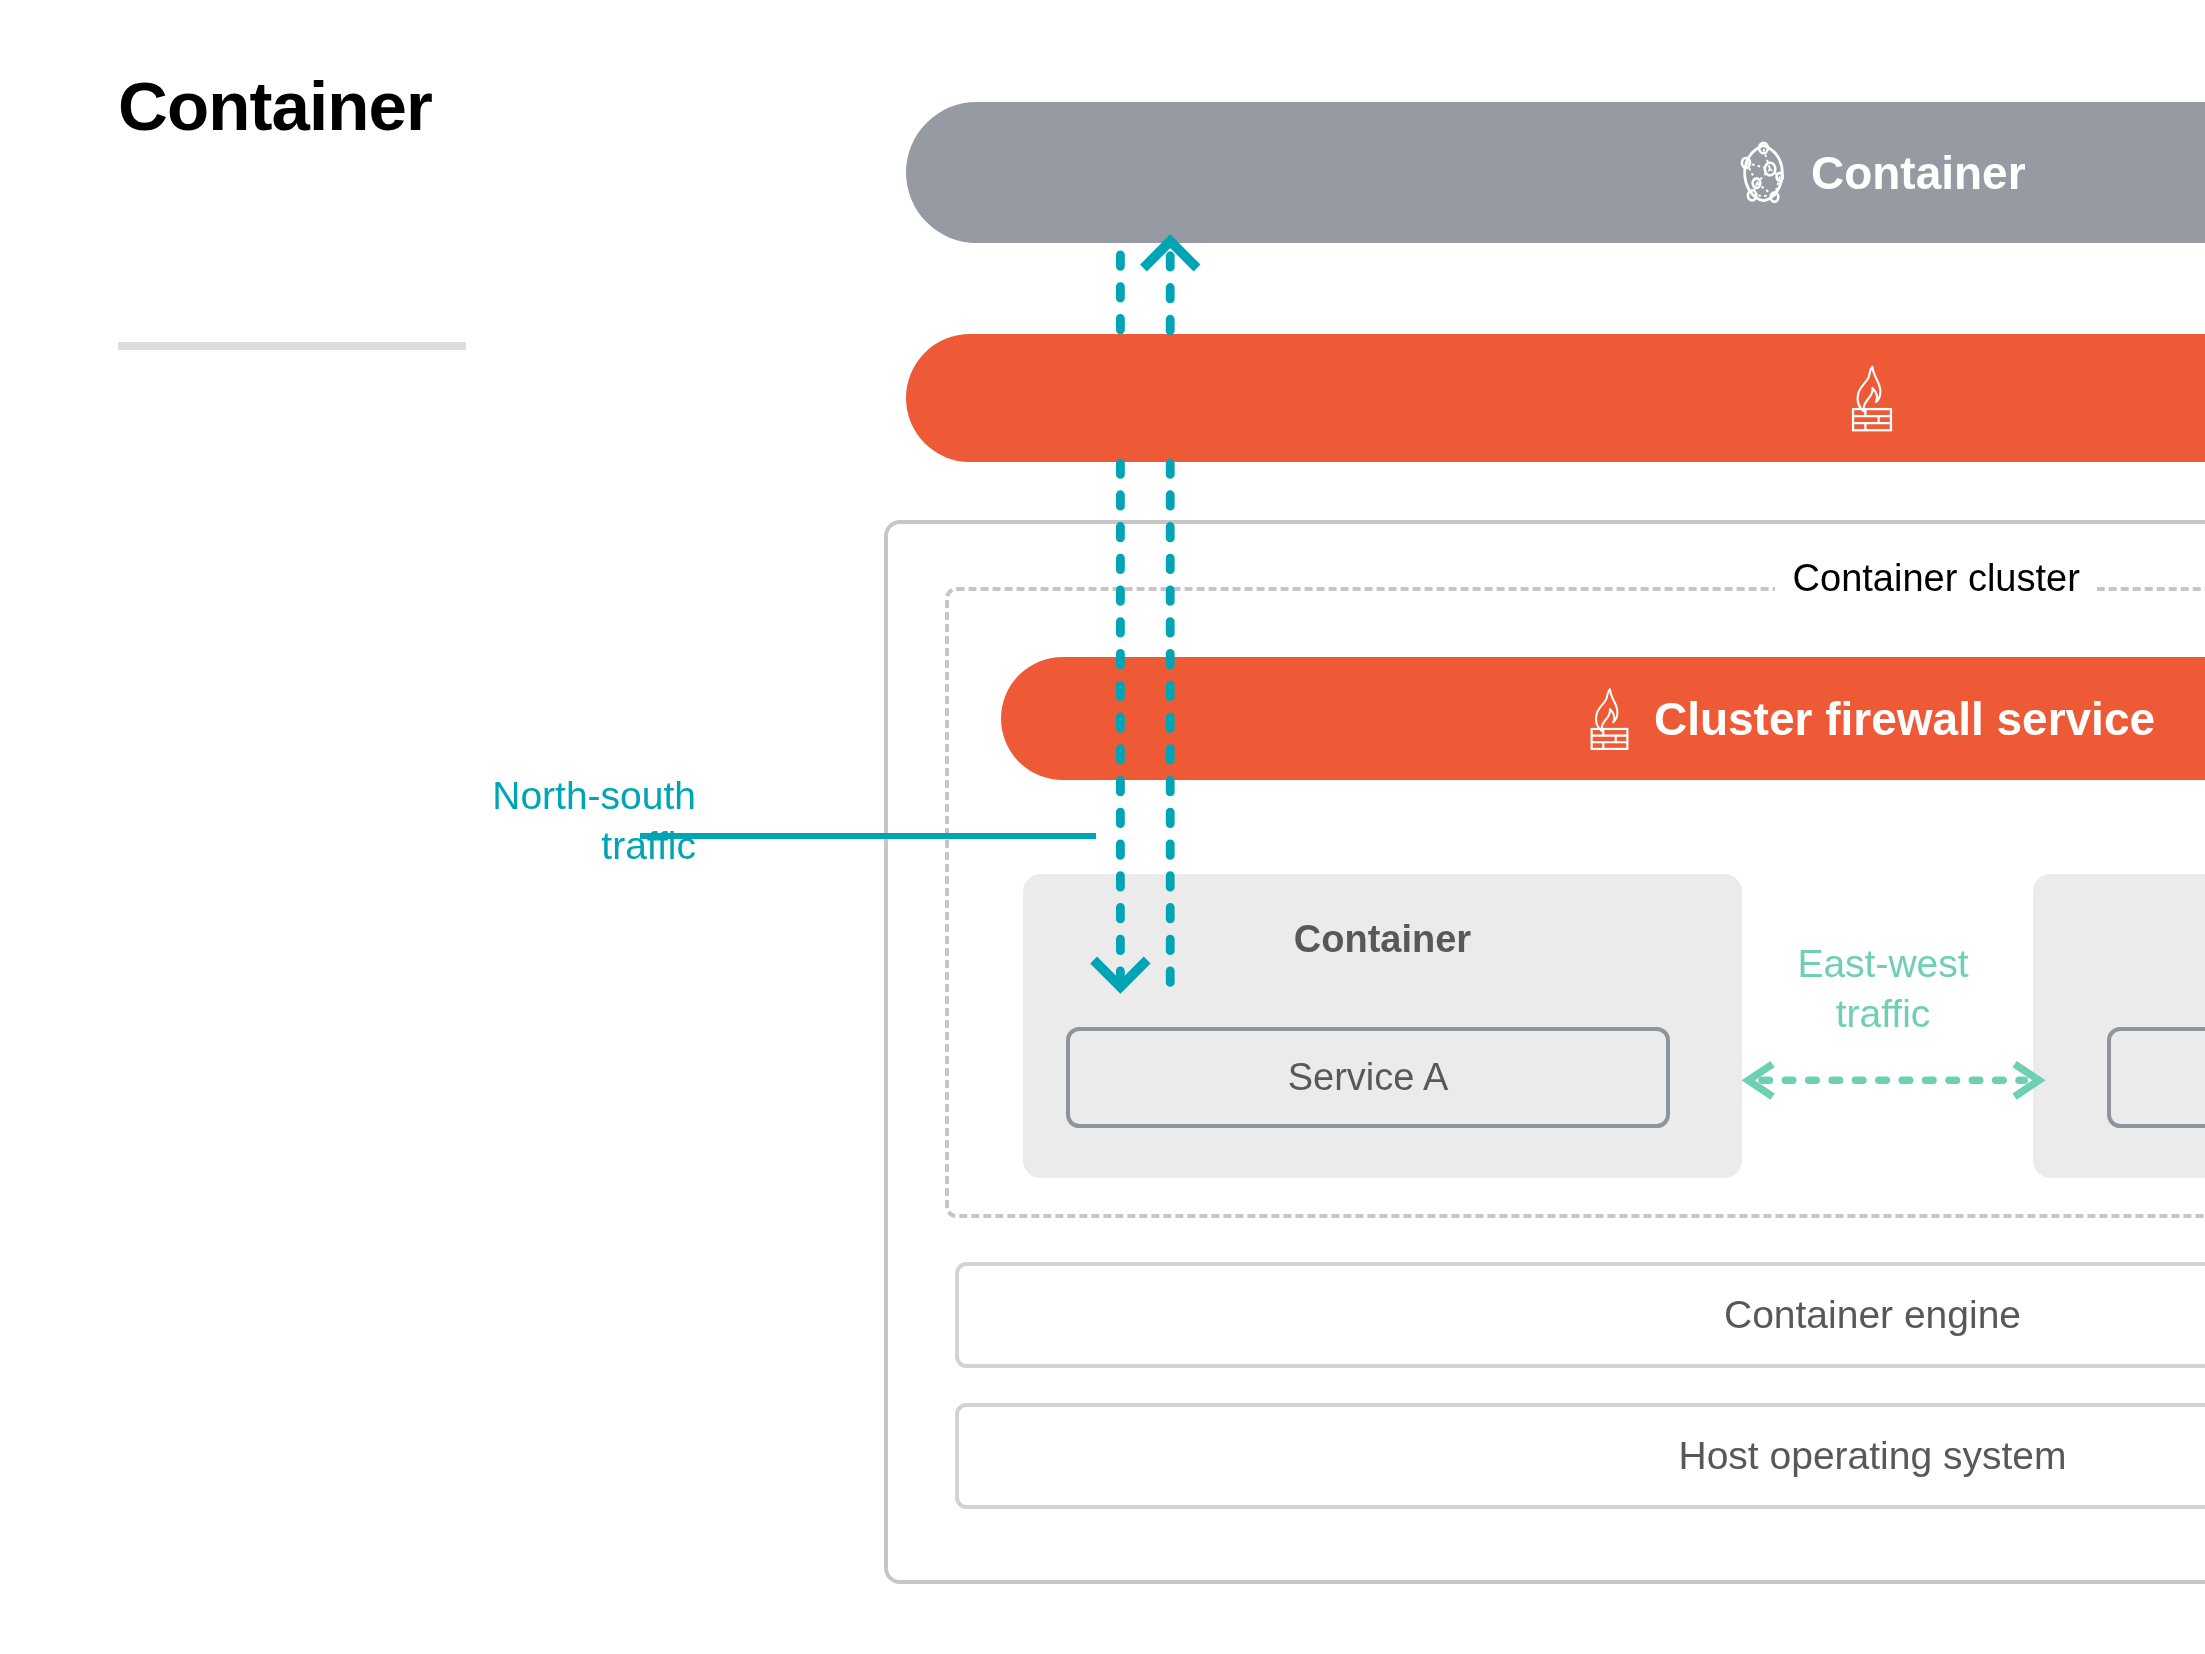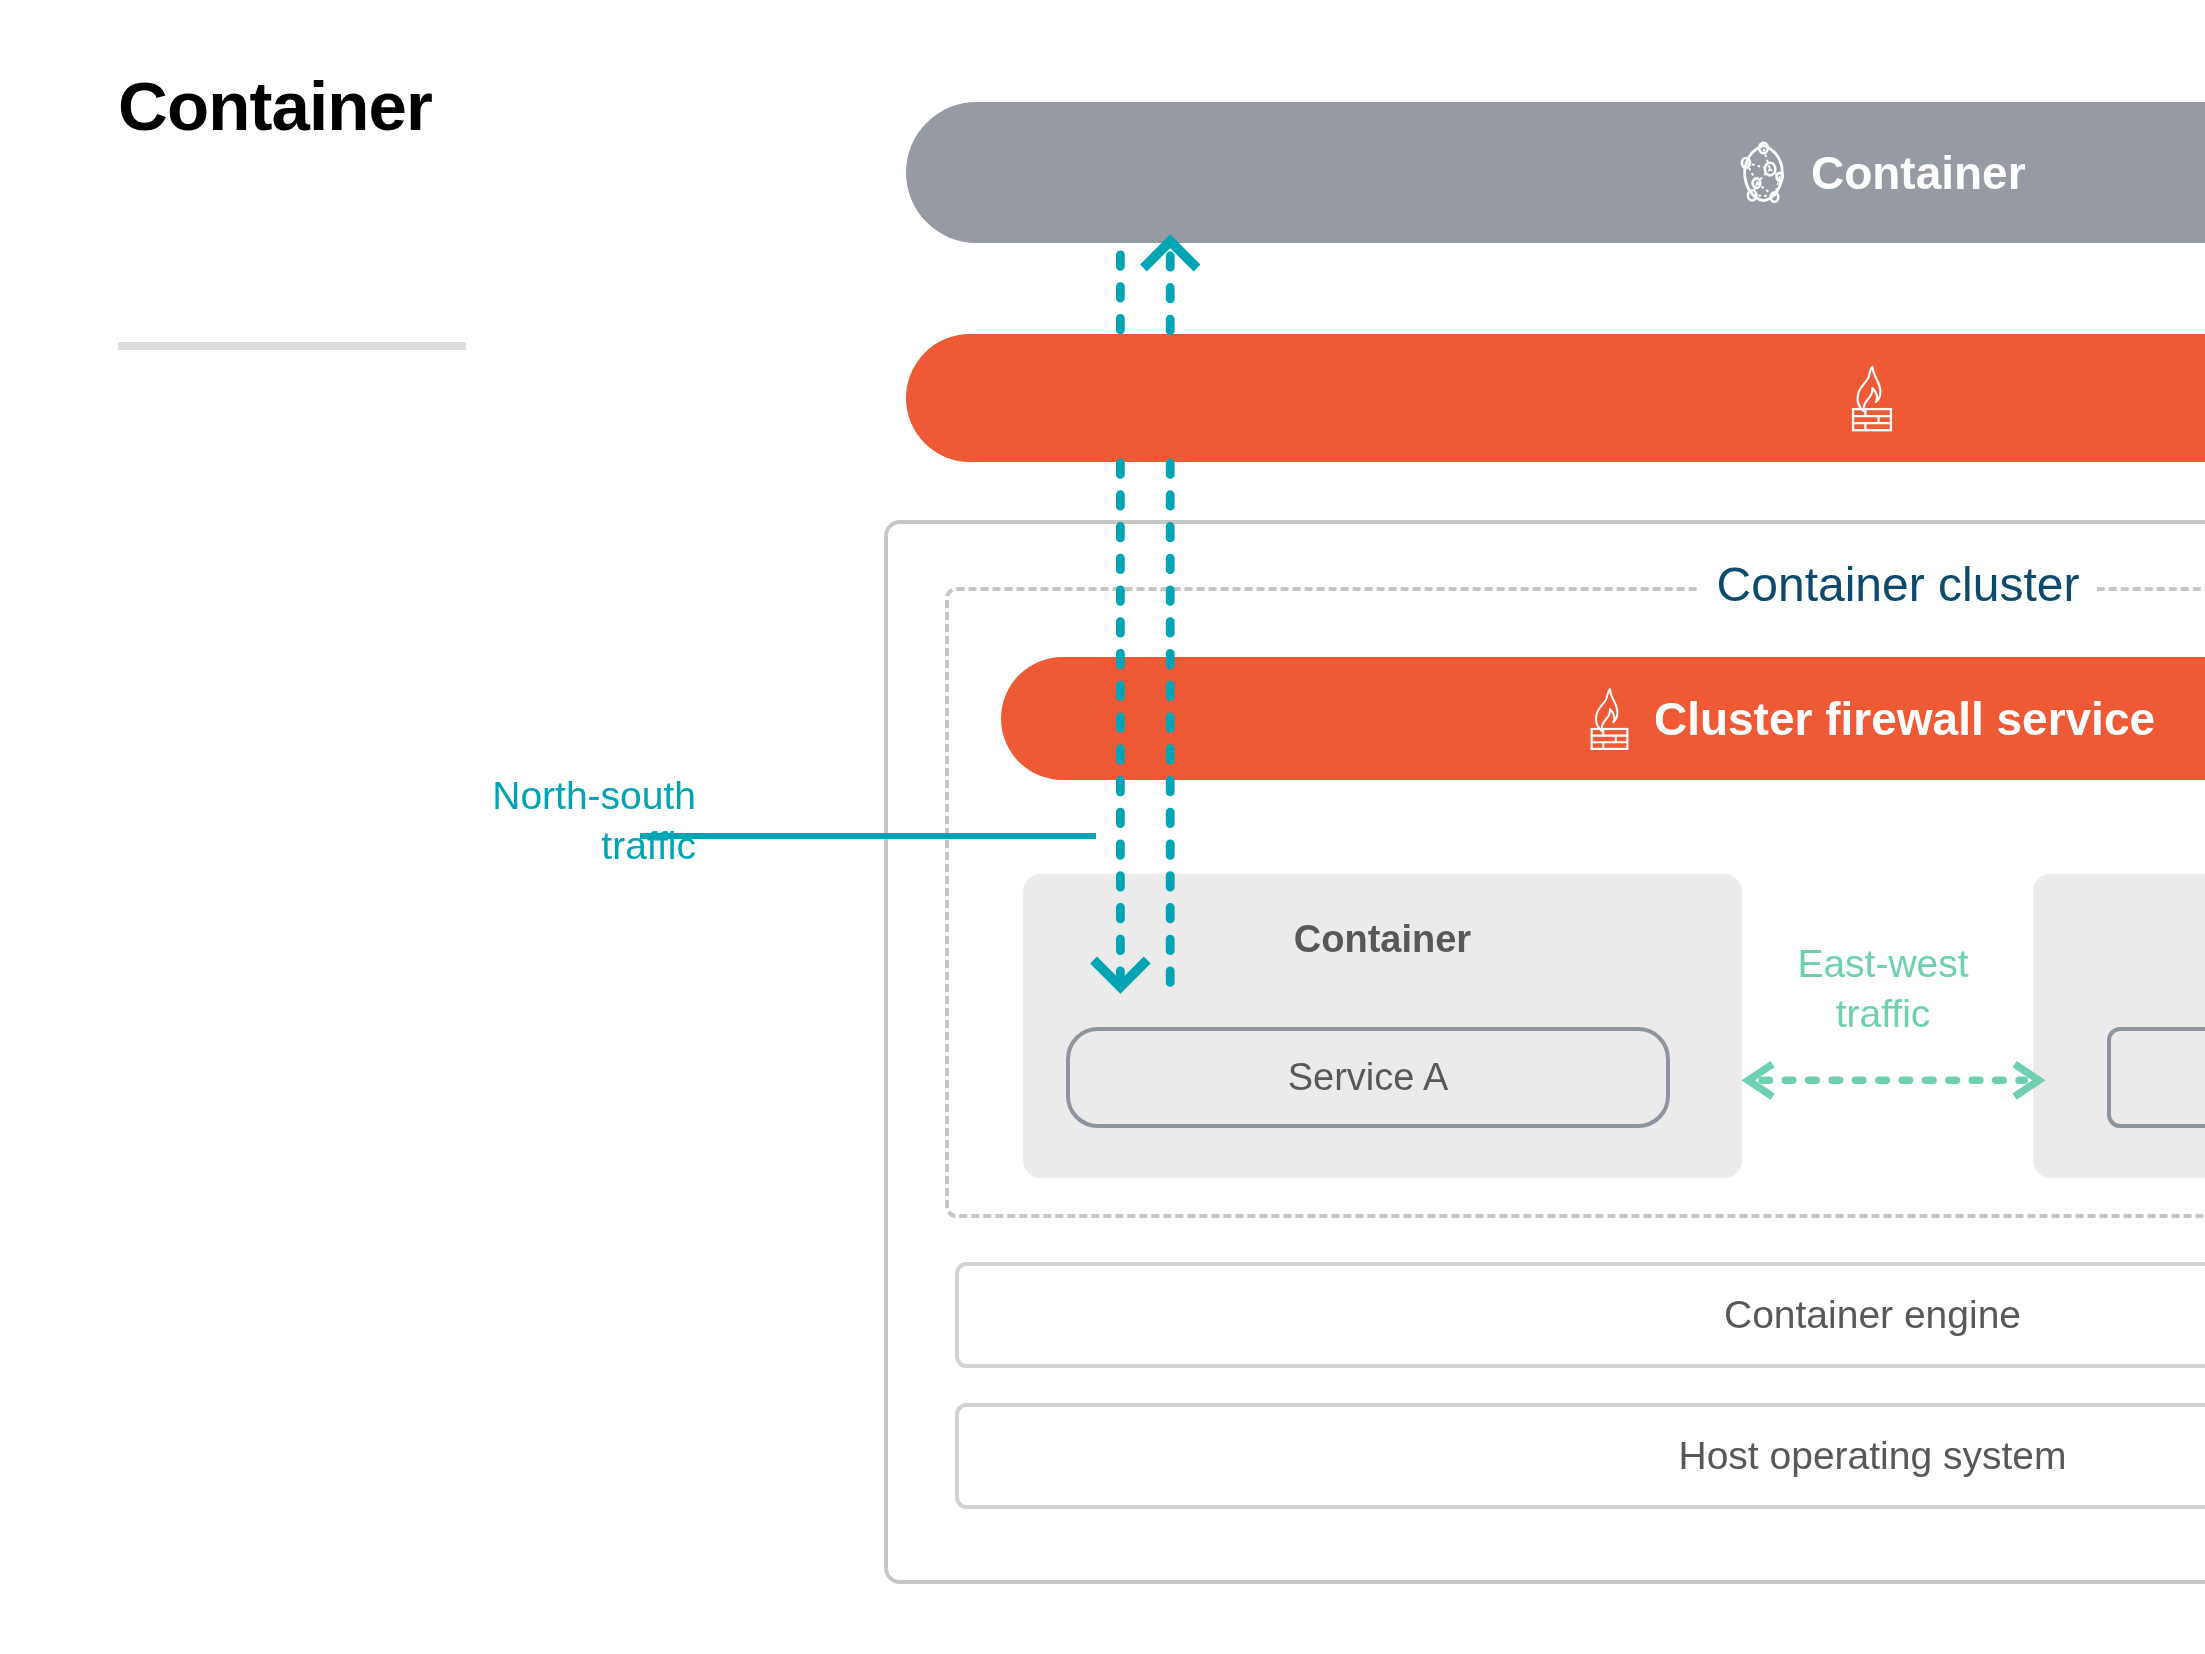--- a/index.html
+++ b/index.html
@@ -36,34 +36,34 @@
   
   #host-box{position:absolute;left:884px;top:520px;width:1972px;height:1064px;
             border:4.9px solid #c6c6c6;border-radius:16px;box-sizing:border-box;
             background:transparent;}
   #host-label{position:absolute;left:1583px;top:1544px;font-size:38px;
               font-weight:bold;color:#000000;background:#ffffff;
               padding:0 20px;white-space:nowrap;}
 
   #cluster-box{position:absolute;left:945px;top:587px;width:1852px;height:631px;
                border:4.9px dashed #c6c6c6;border-radius:11.5px;box-sizing:border-box;}
-  #cluster-label{position:absolute;left:1699px;top:557px;font-size:48px;
-                 color:#0c4a6e;background:#ffffff;padding:0 17.6px;white-space:nowrap;}
+  #cluster-label{position:absolute;left:1775px;top:557px;font-size:38px;
+                 color:#000000;background:#ffffff;padding:0 17.6px;white-space:nowrap;}
 
   
   .container-card{position:absolute;background:#ebebeb;border-radius:17.6px;
                   box-sizing:border-box;}
   .container-card .card-title{position:absolute;left:0;right:0;top:44px;
                   text-align:center;font-size:38px;font-weight:bold;color:#58585b;}
   .svc-box{position:absolute;border:4px solid #8d949c;border-radius:13.2px;
            box-sizing:border-box;display:flex;align-items:center;justify-content:center;}
   .svc-box span{font-size:38px;color:#58585b;}
 
   #container-a{left:1023px;top:874px;width:719px;height:304px;}
-  #container-a .svc-box{left:43px;top:153px;width:604px;height:101px;border-radius:32px;}
+  #container-a .svc-box{left:43px;top:153px;width:604px;height:101px;}
 
   #container-b{left:2033px;top:874px;width:719px;height:304px;}
   #container-b .svc-box{left:74px;top:153px;width:604px;height:101px;}
 
   
   .stack-box{position:absolute;border:4px solid #d3d3d3;border-radius:11.5px;
              box-sizing:border-box;display:flex;align-items:center;
              justify-content:center;background:#ffffff;}
   .stack-box span{font-size:39px;color:#58585b;}
   #engine-box{left:955px;top:1262px;width:1835px;height:106px;}

